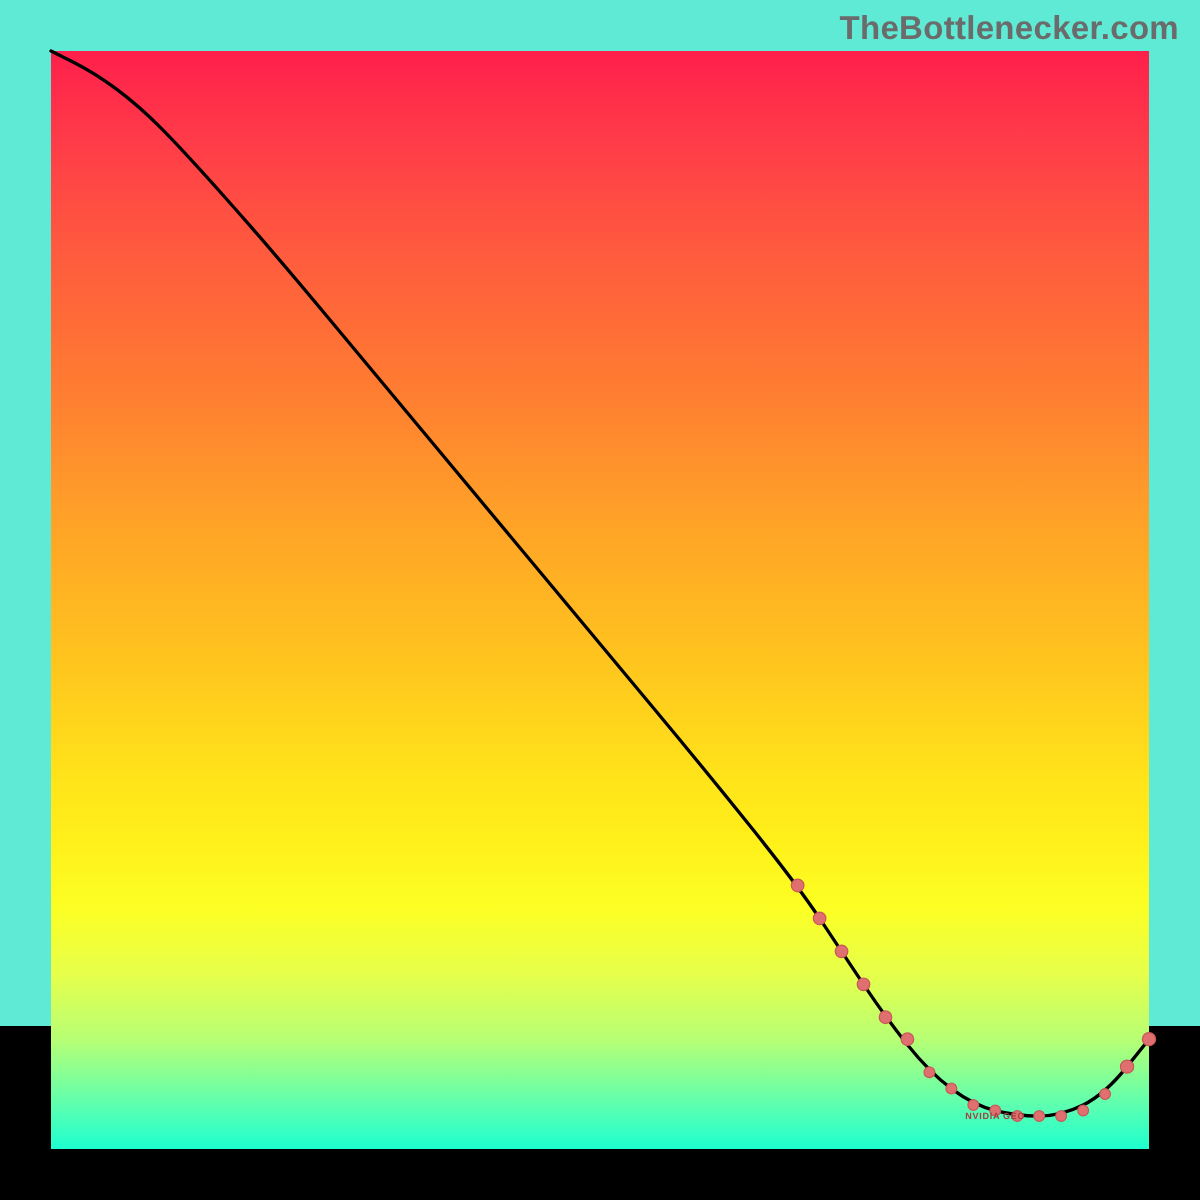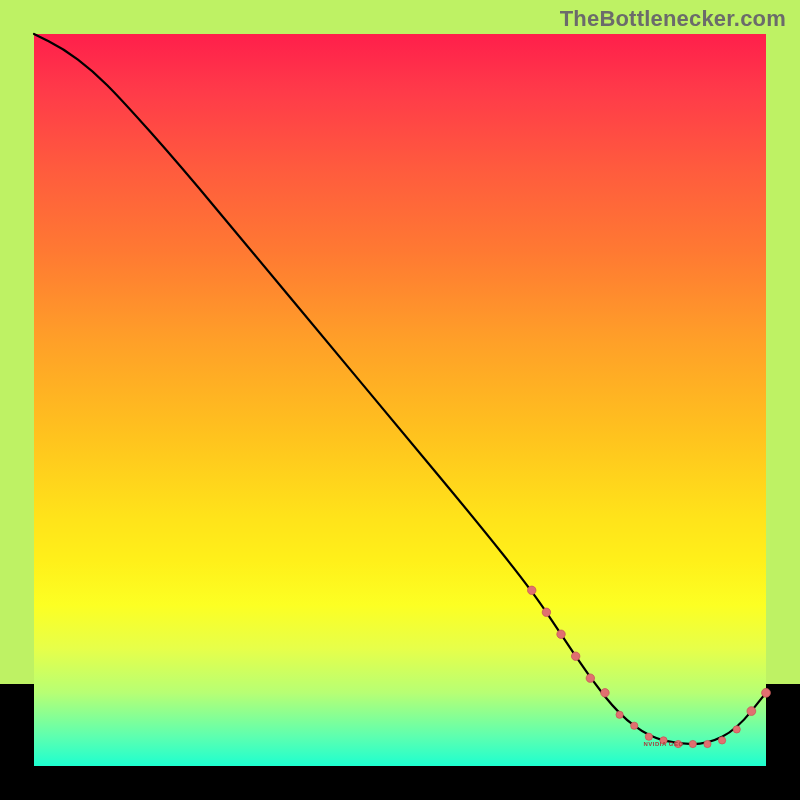--- a/index.html
+++ b/index.html
@@ -1,21 +1,21 @@
 <!DOCTYPE html>
 <html><head>
 <meta charset="utf-8">
 <style>
   * { margin: 0; padding: 0; box-sizing: border-box; }
   html, body { width: 800px; height: 800px; overflow: hidden; background: #000; }
   .frame {
     position: relative;
     width: 800px;
     height: 684px;
-    background: #bef264;
+    background: #5eead4;
   }
   .watermark {
     position: absolute;
     top: 6px;
     right: 14px;
     font-family: Arial, Helvetica, sans-serif;
     font-size: 22px;
     font-weight: 600;
     color: #6b6b6b;
     letter-spacing: 0.2px;

